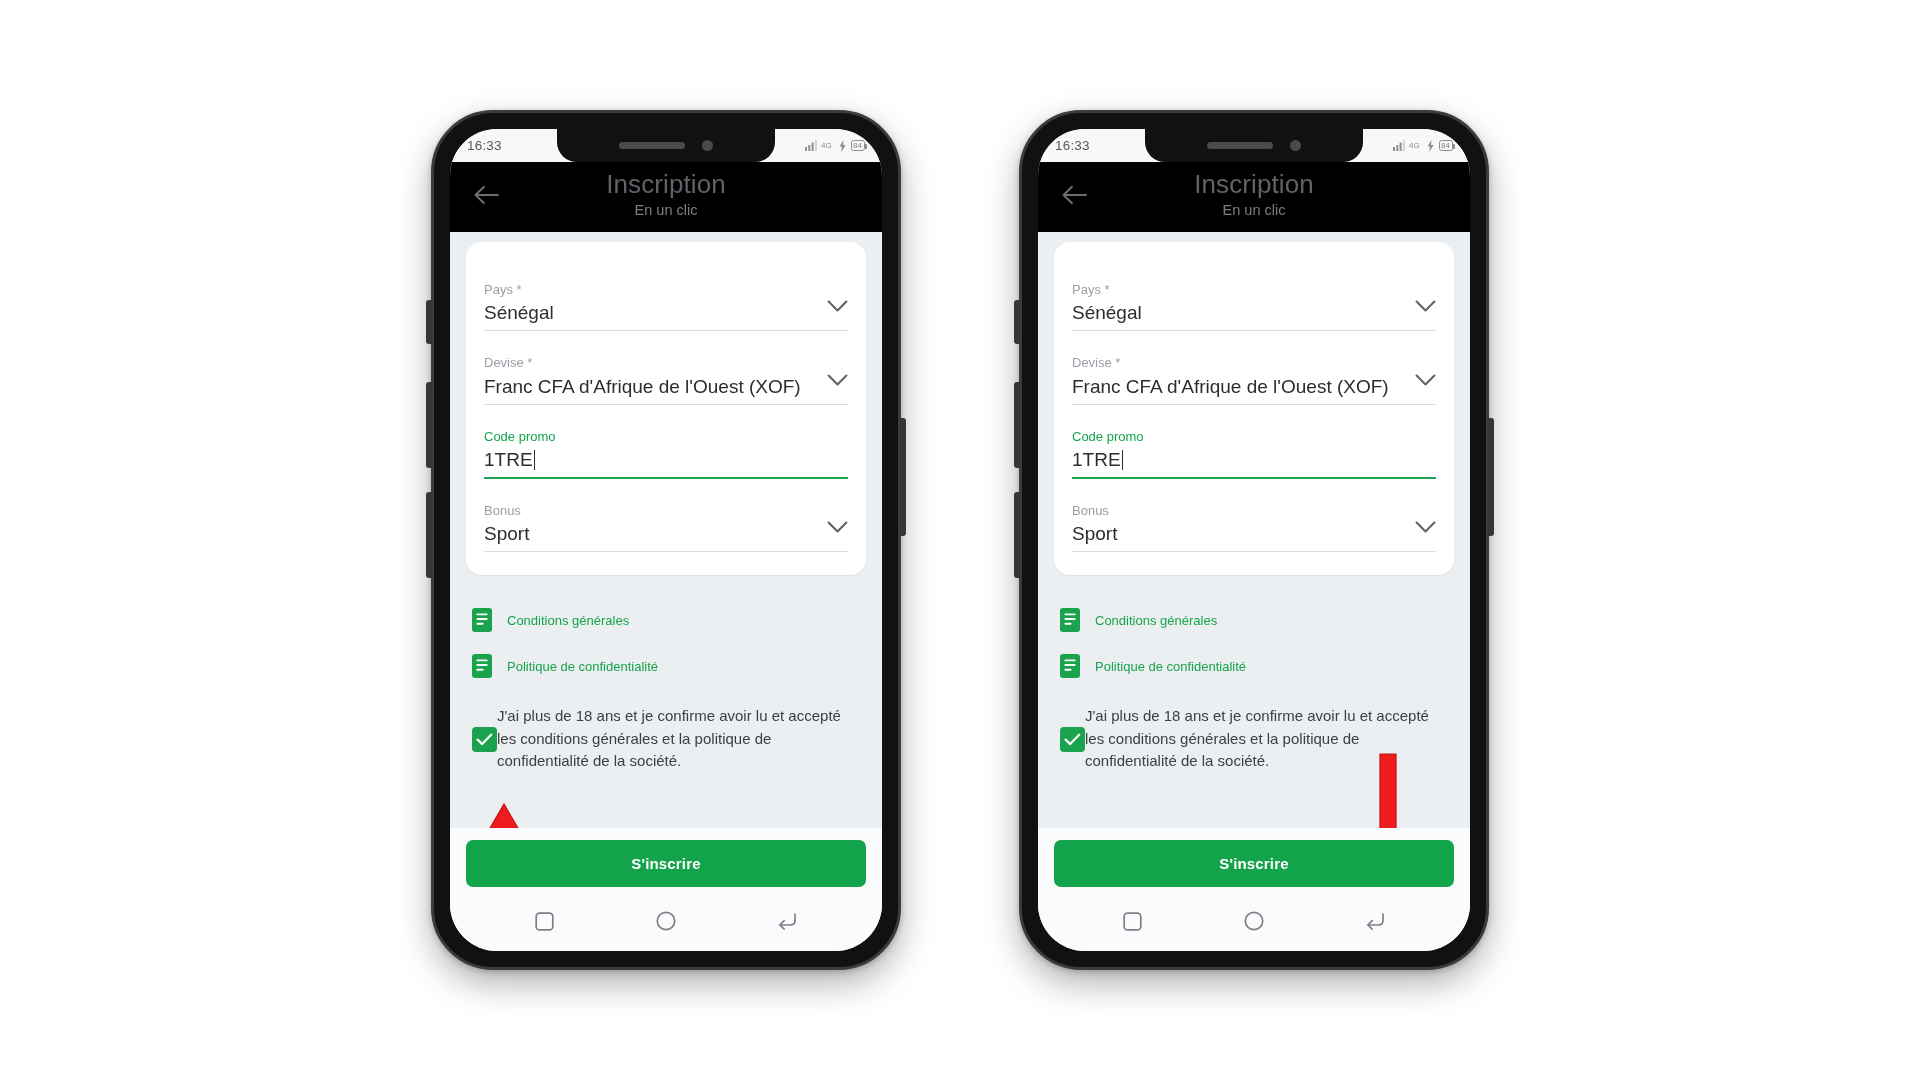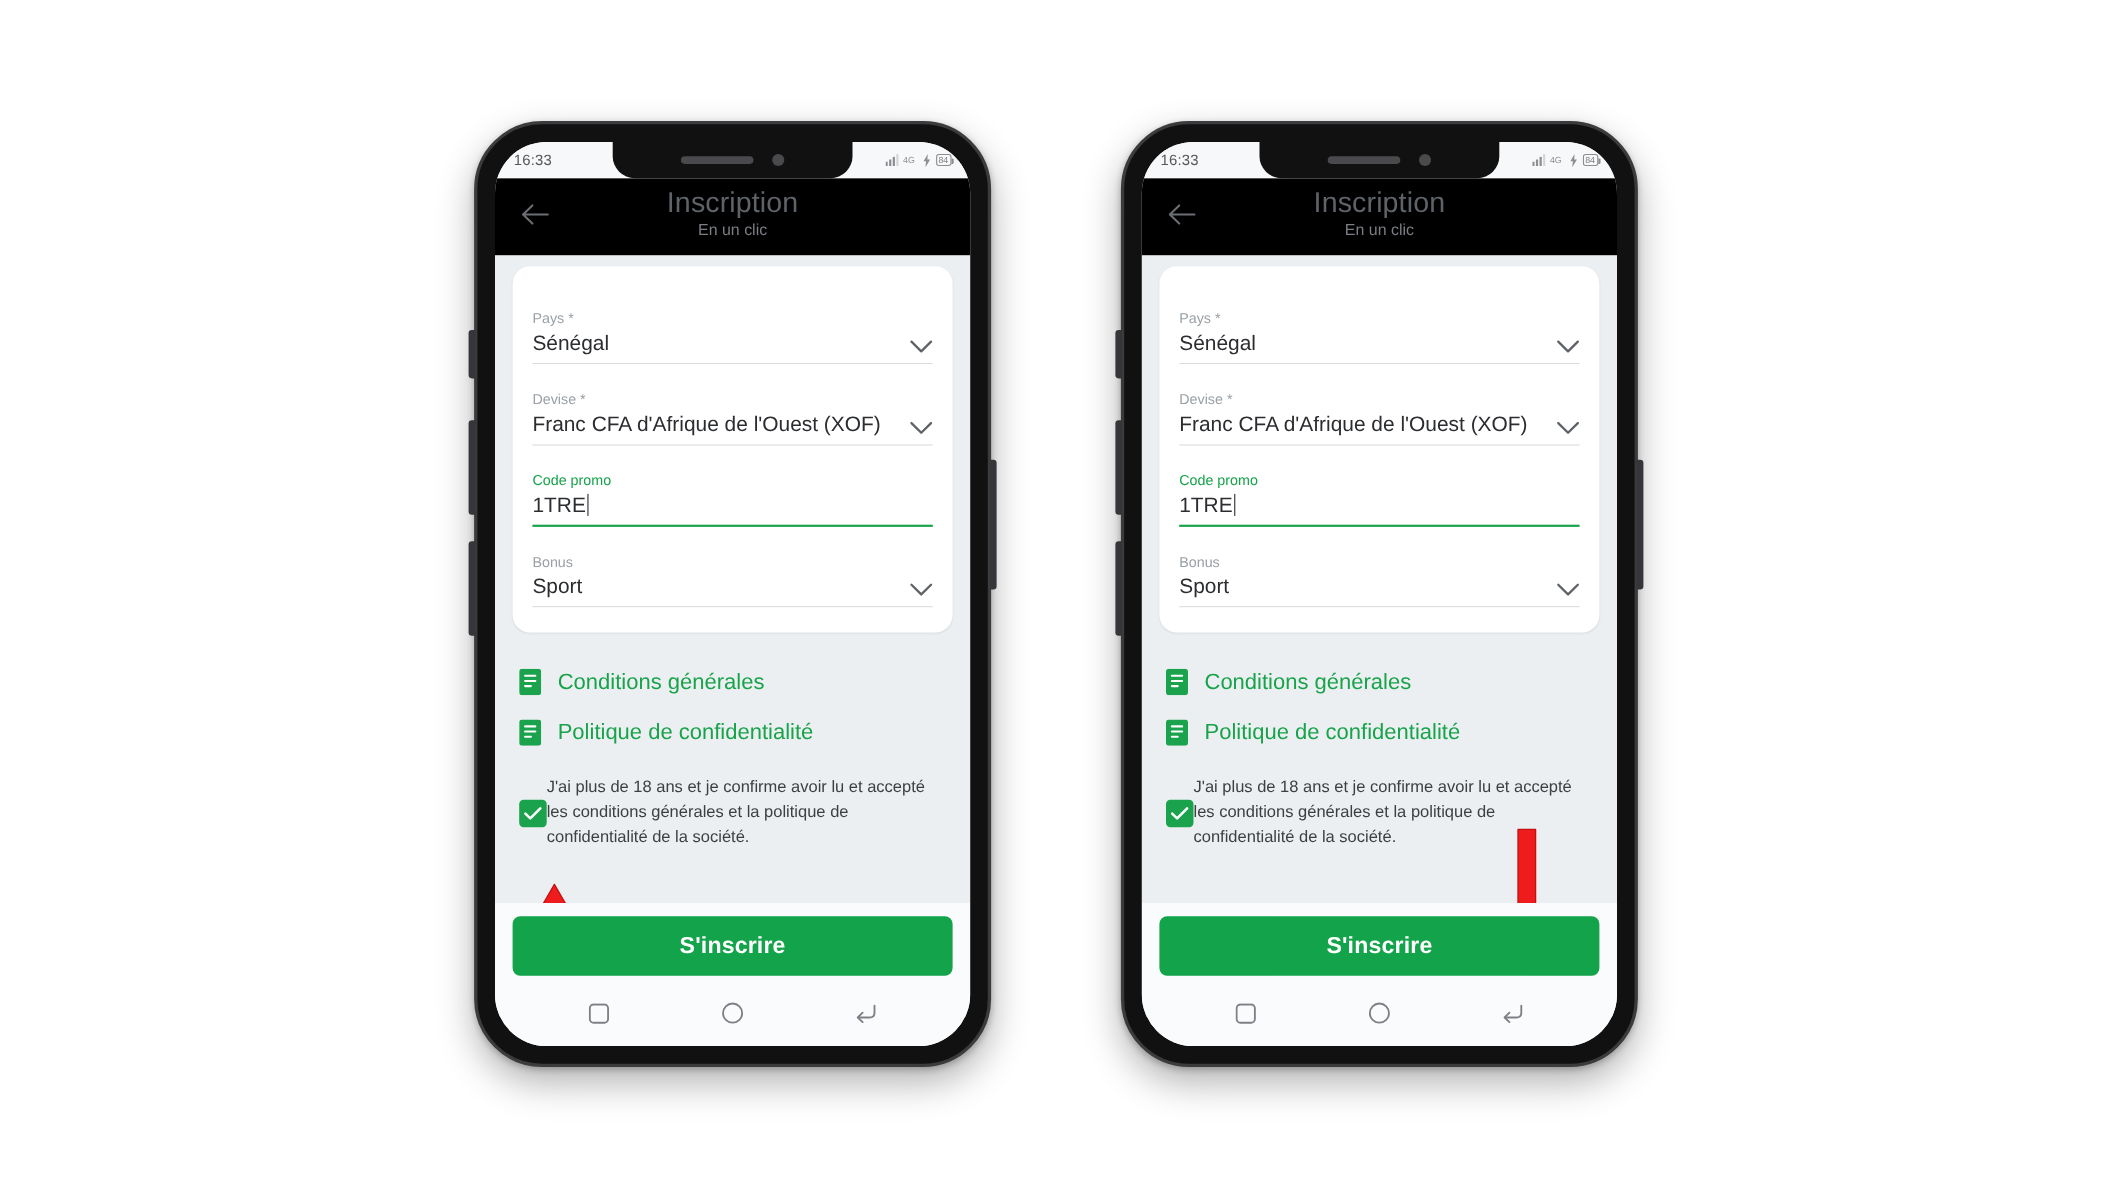--- a/index.html
+++ b/index.html
@@ -204,21 +204,21 @@
   .field-label {
     font-size: 13px;
     color: #9aa0a6;
     line-height: 1.25;
     margin-bottom: 2px;
   }
   .field.focused .field-label { color: #15a34a; }
 
   .field-row {
     display: flex;
-    align-items: flex-end;
+    align-items: flex-start;
     gap: 12px;
     padding-bottom: 5px;
   }
   .field-value {
     flex: 1 1 auto;
     font-size: 19px;
     color: #2b2d30;
     line-height: 1.32;
     white-space: nowrap;
     overflow: hidden;
@@ -251,21 +251,21 @@
   .legal-link {
     display: flex;
     align-items: center;
     gap: 15px;
     padding: 11px 0;
     cursor: pointer;
   }
   .doc-icon { flex: 0 0 auto; }
   .doc-icon svg { display: block; }
   .legal-link-text {
-    font-size: 20px;
+    font-size: 13px;
     color: #17a34a;
     line-height: 1.2;
   }
 
   
   .consent {
     display: flex;
     align-items: center;
     padding: 16px 8px 0 6px;
   }
@@ -295,21 +295,21 @@
     z-index: 6;
   }
   .submit-btn {
     display: block;
     width: 100%;
     background: #13a34a;
     color: #ffffff;
     border: none;
     border-radius: 7px;
     padding: 15px 0;
-    font-size: 21px;
+    font-size: 15px;
     font-family: inherit;
     font-weight: 700;
     cursor: pointer;
     letter-spacing: .15px;
   }
 
   
   .navbar {
     flex: 0 0 auto;
     height: 54px;

